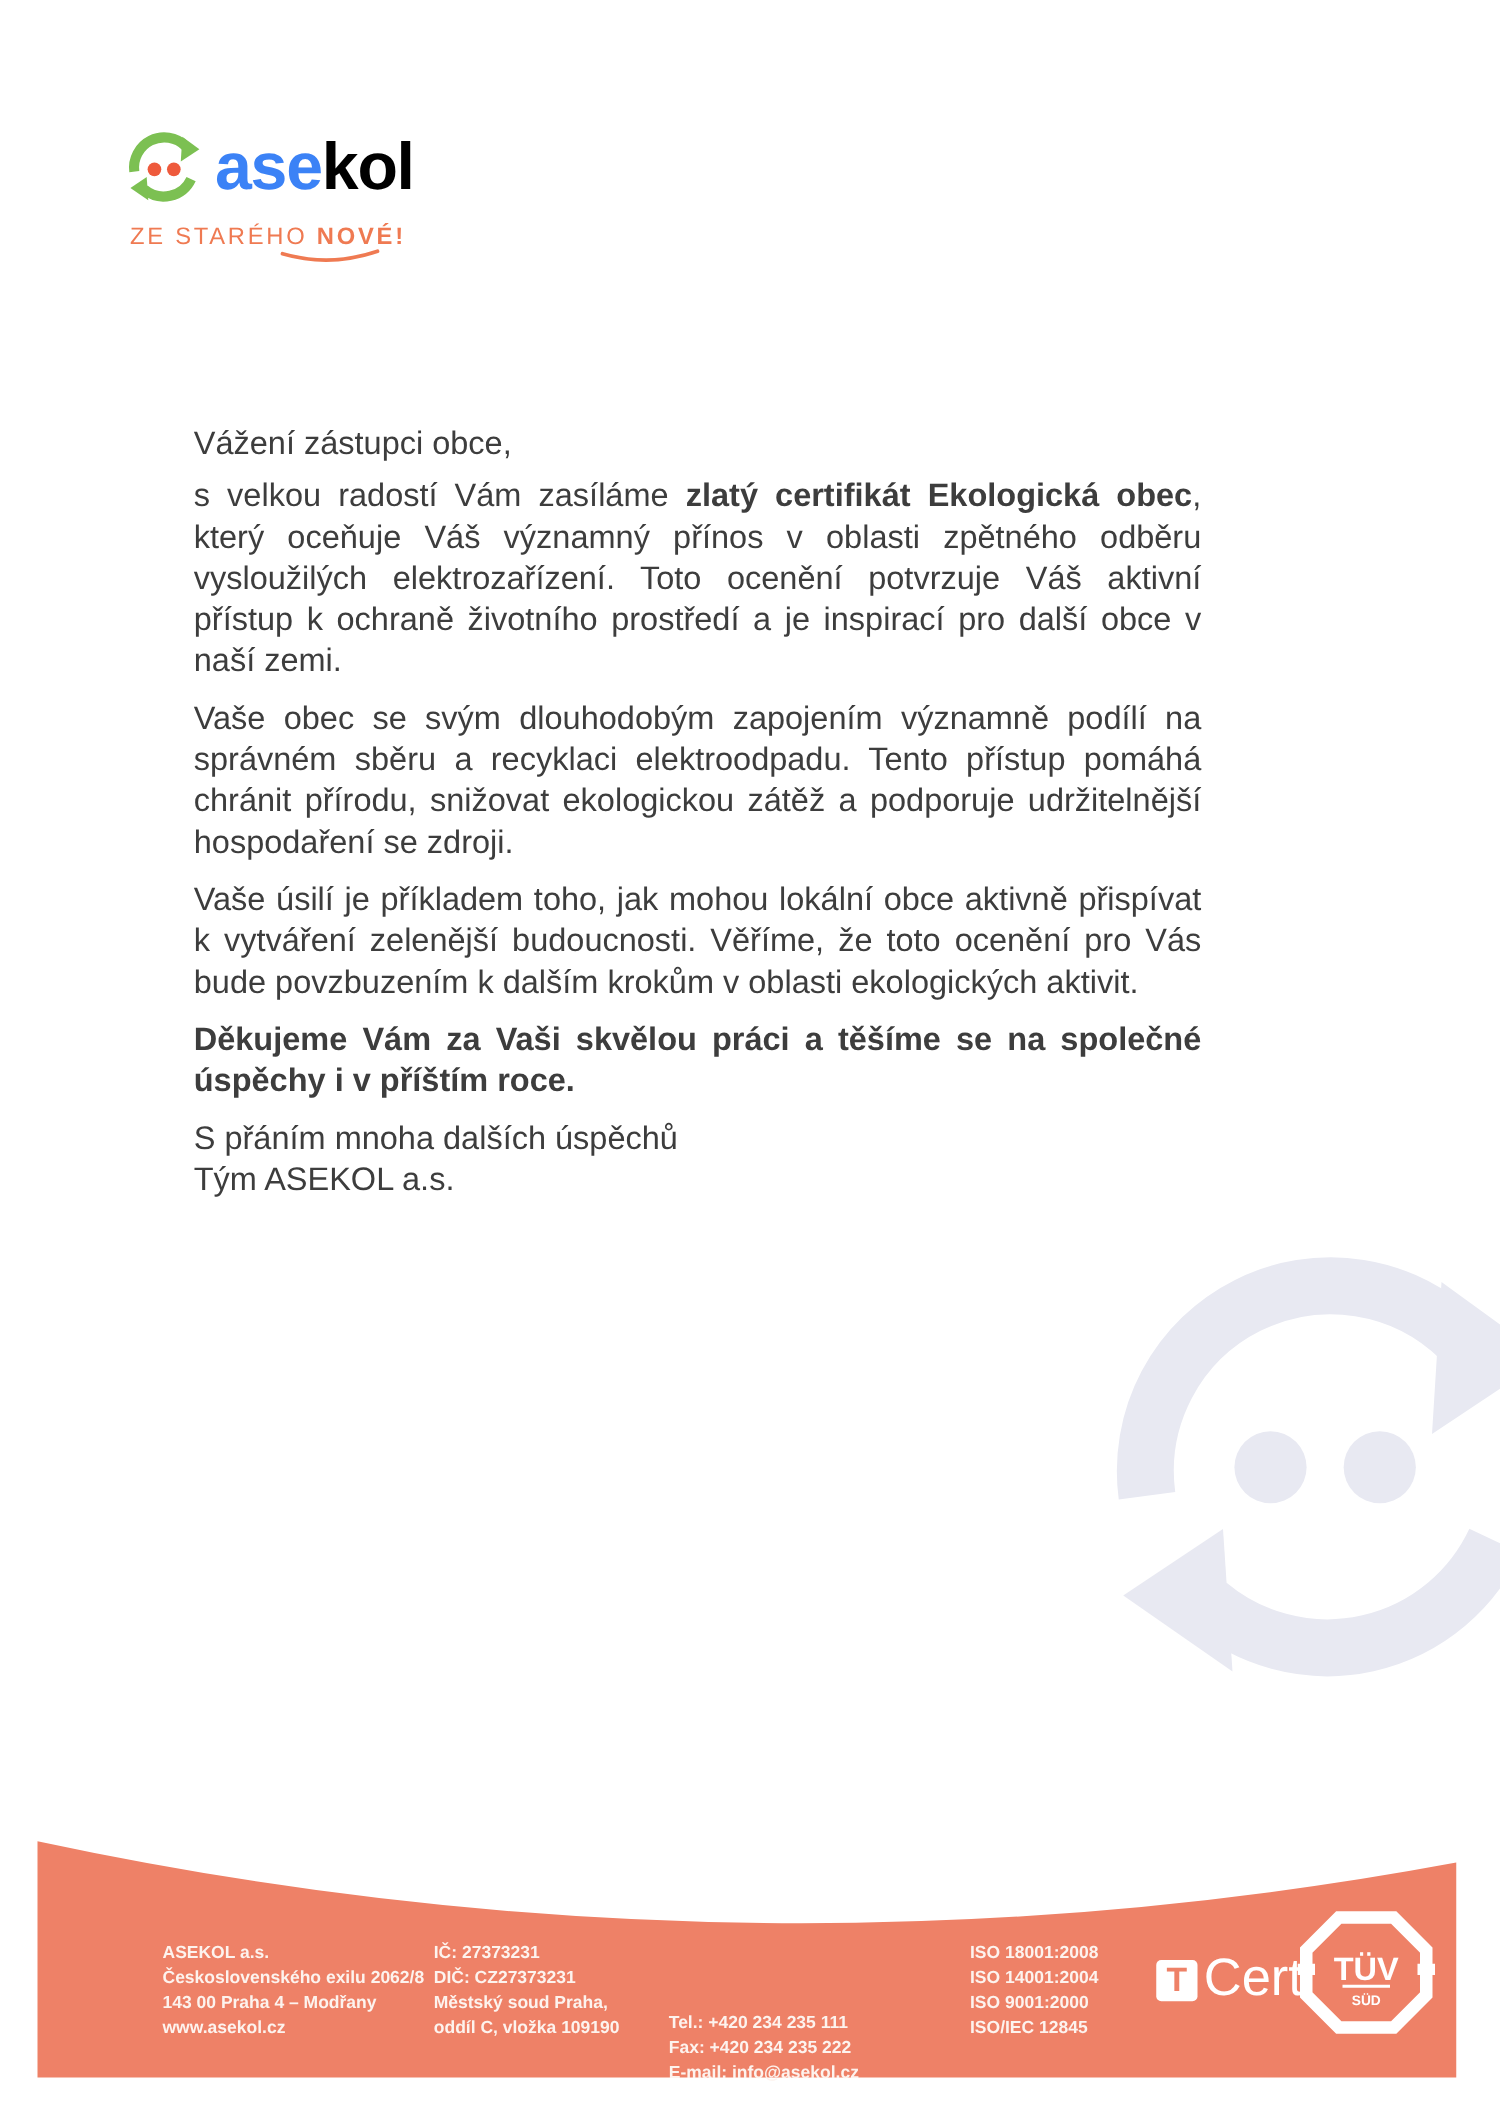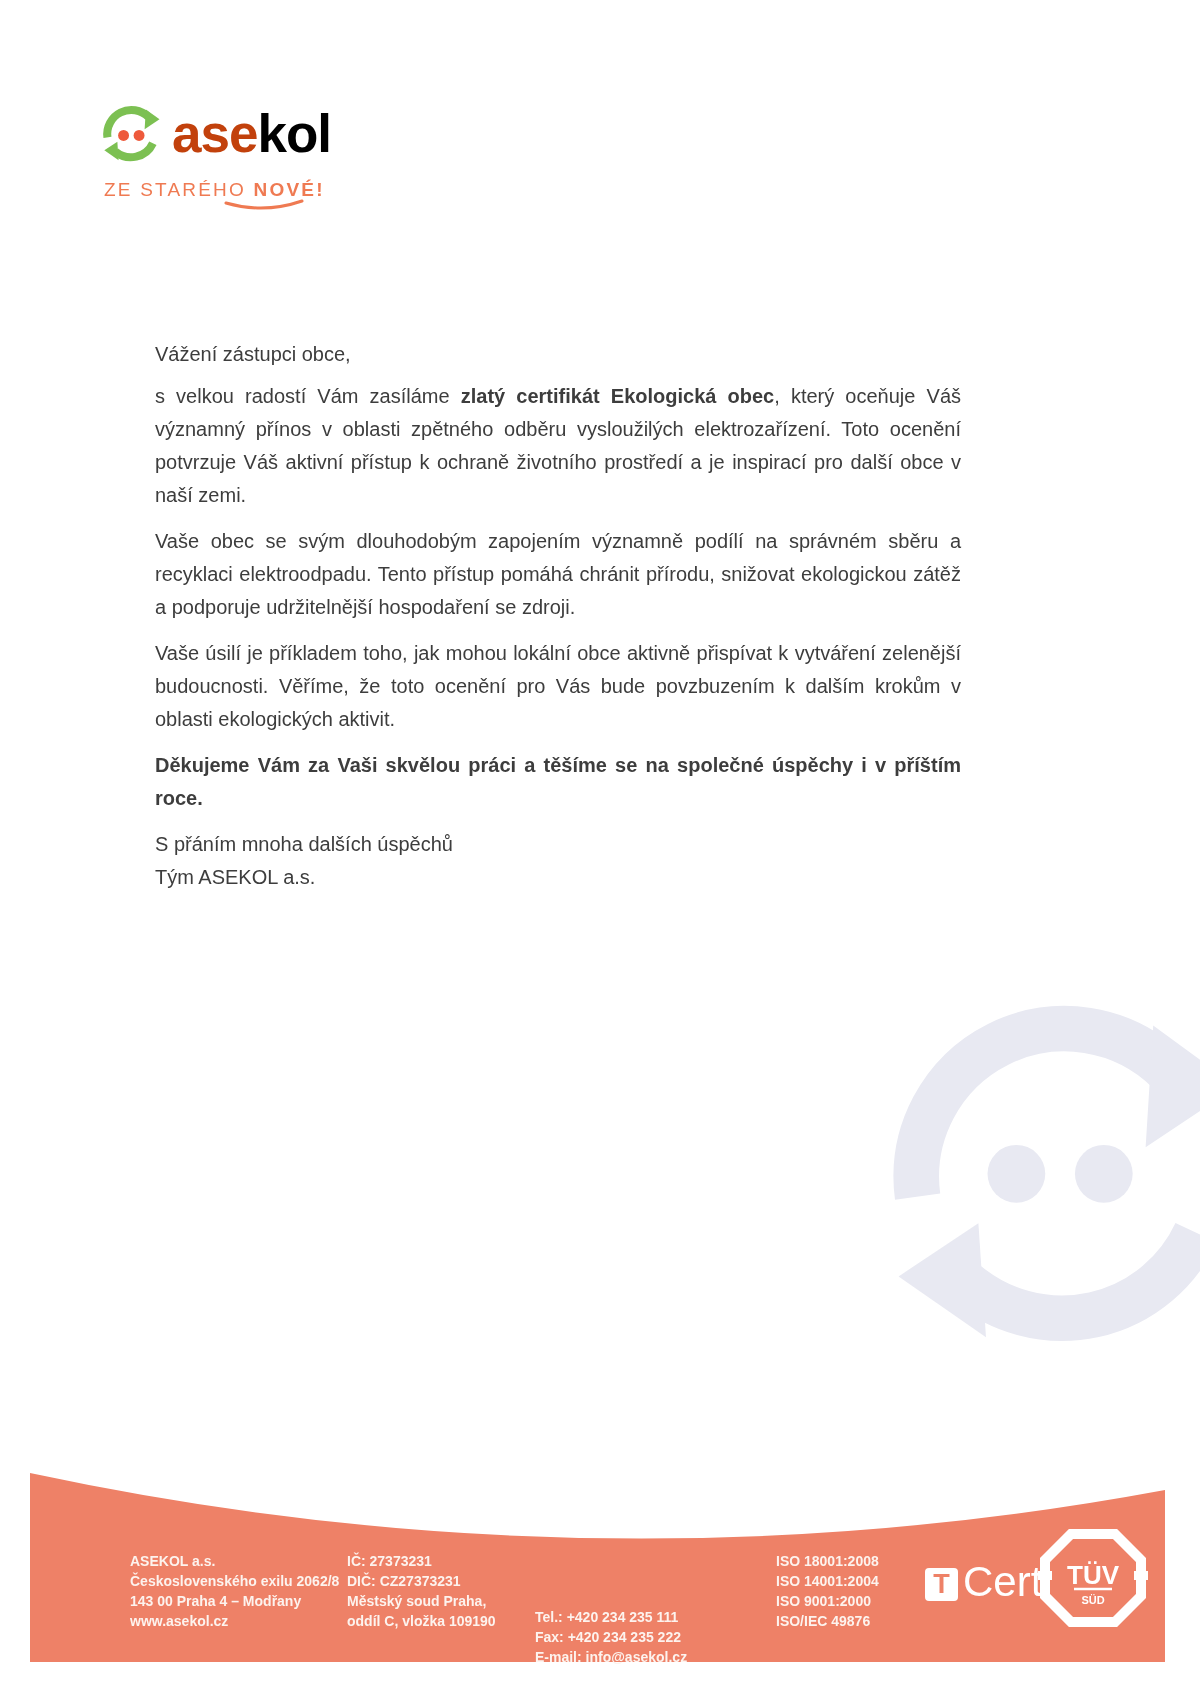--- a/index.html
+++ b/index.html
@@ -3,30 +3,30 @@
 <meta charset="utf-8">
 <style>
   html,body{margin:0;padding:0;background:#fff;}
   .page{position:relative;width:1200px;height:1696px;background:#ffffff;overflow:hidden;
         font-family:"Liberation Sans",sans-serif;}
 
   
   .logo-icon{position:absolute;left:100px;top:102px;width:62px;height:62px;}
   .wordmark{position:absolute;left:172px;top:104px;font-size:53px;font-weight:700;
             letter-spacing:-1px;line-height:60px;}
-  .wordmark .ase{color:#c2410c;}
+  .wordmark .ase{color:#3b82f6;}
   .wordmark .kol{color:#000000;}
   .tagline{position:absolute;left:104px;top:179px;font-size:19px;letter-spacing:2.2px;
            color:#ef7a52;white-space:nowrap;}
   .tagline .emph{font-weight:700;}
   .swoosh{position:absolute;left:224px;top:199px;width:80px;height:16px;}
 
   
   .letter{position:absolute;left:155px;top:338px;width:806px;color:#3d3d3d;
-          font-size:20px;line-height:33px;}
+          font-size:26px;line-height:33px;}
   .letter p{margin:0;}
   .salutation{margin:0 0 9px 0 !important;}
   .para{text-align:justify;margin:0 0 13px 0 !important;}
   .para.bold-para{font-weight:700;}
   .closing,.signature{margin:0 !important;}
 
   
   .watermark{position:absolute;left:872px;top:980px;width:380px;height:380px;}
 
   
@@ -116,21 +116,21 @@
   <div class="f-col f-col3">
     <div>Tel.: +420 234 235 111</div>
     <div>Fax: +420 234 235 222</div>
     <div>E-mail: info@asekol.cz</div>
   </div>
 
   <div class="f-col f-col4">
     <div>ISO 18001:2008</div>
     <div>ISO 14001:2004</div>
     <div>ISO 9001:2000</div>
-    <div>ISO/IEC 49876</div>
+    <div>ISO/IEC 12845</div>
   </div>
 
   <div class="tcert">
     <div class="tcert-box">T</div>
     <div class="tcert-word">Cert</div>
   </div>
 
   <svg class="tuv" viewBox="0 0 110 100" aria-hidden="true">
     <polygon points="33,6 77,6 103,32 103,68 77,94 33,94 7,68 7,32" fill="none" stroke="#ffffff" stroke-width="10"></polygon>
     <rect x="0" y="43" width="14" height="9" fill="#ffffff"></rect>

